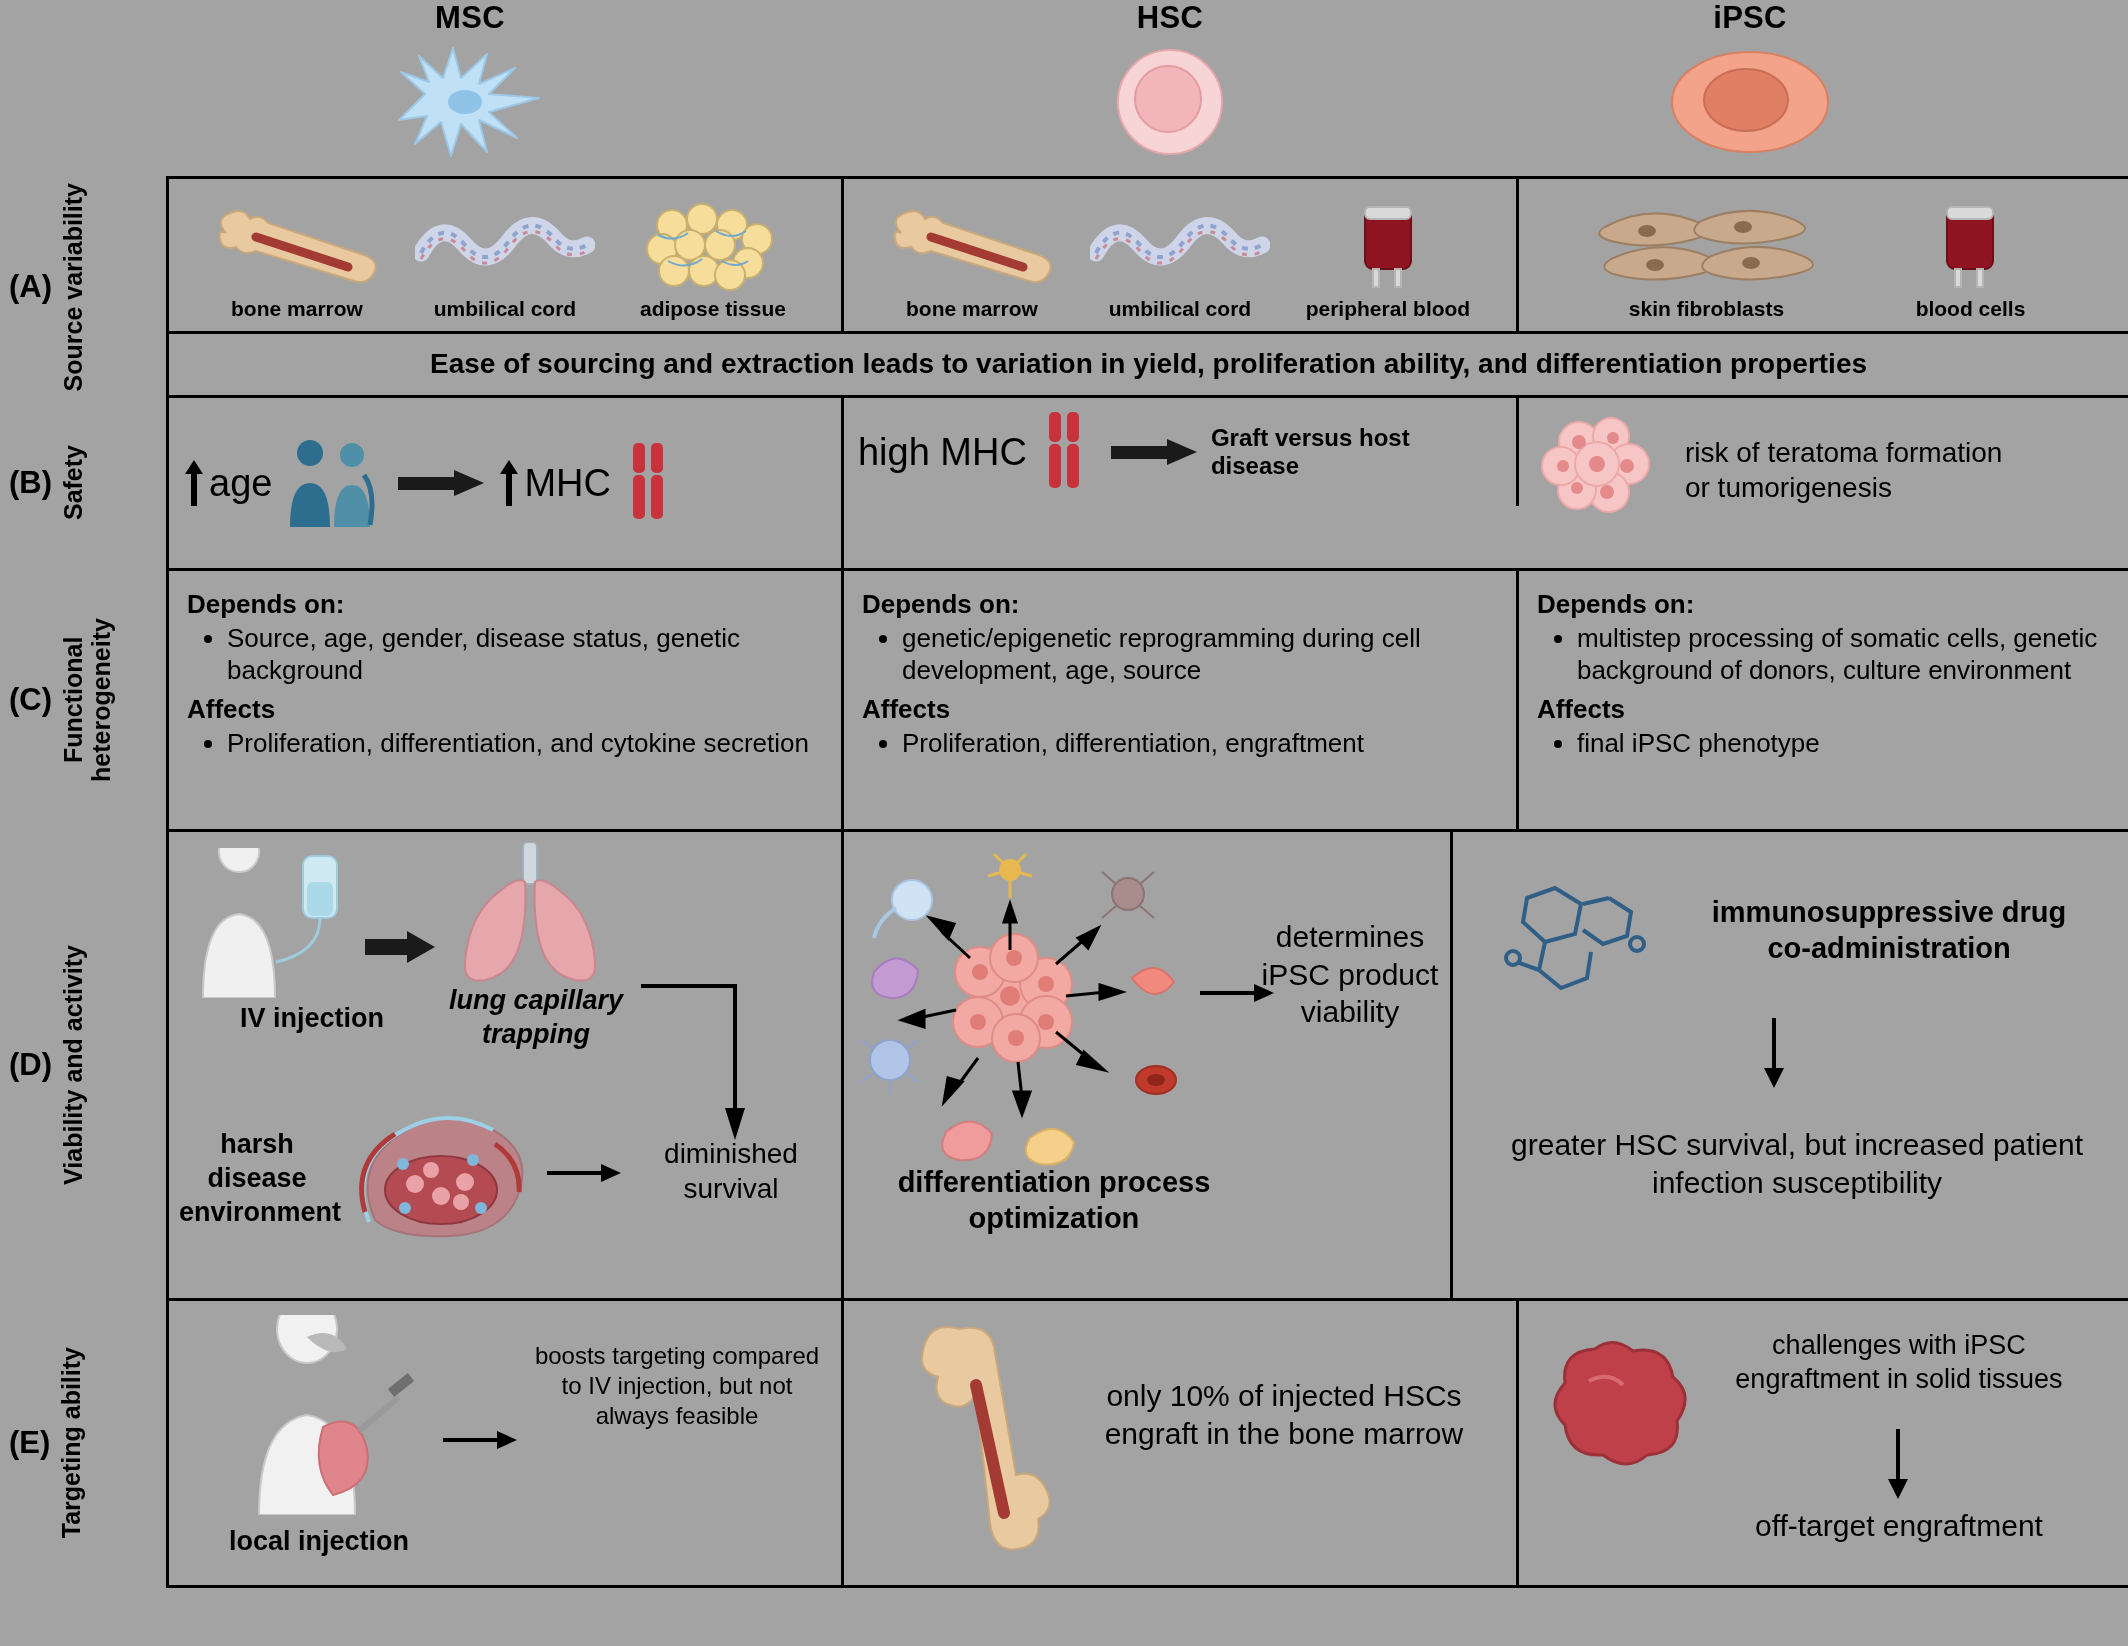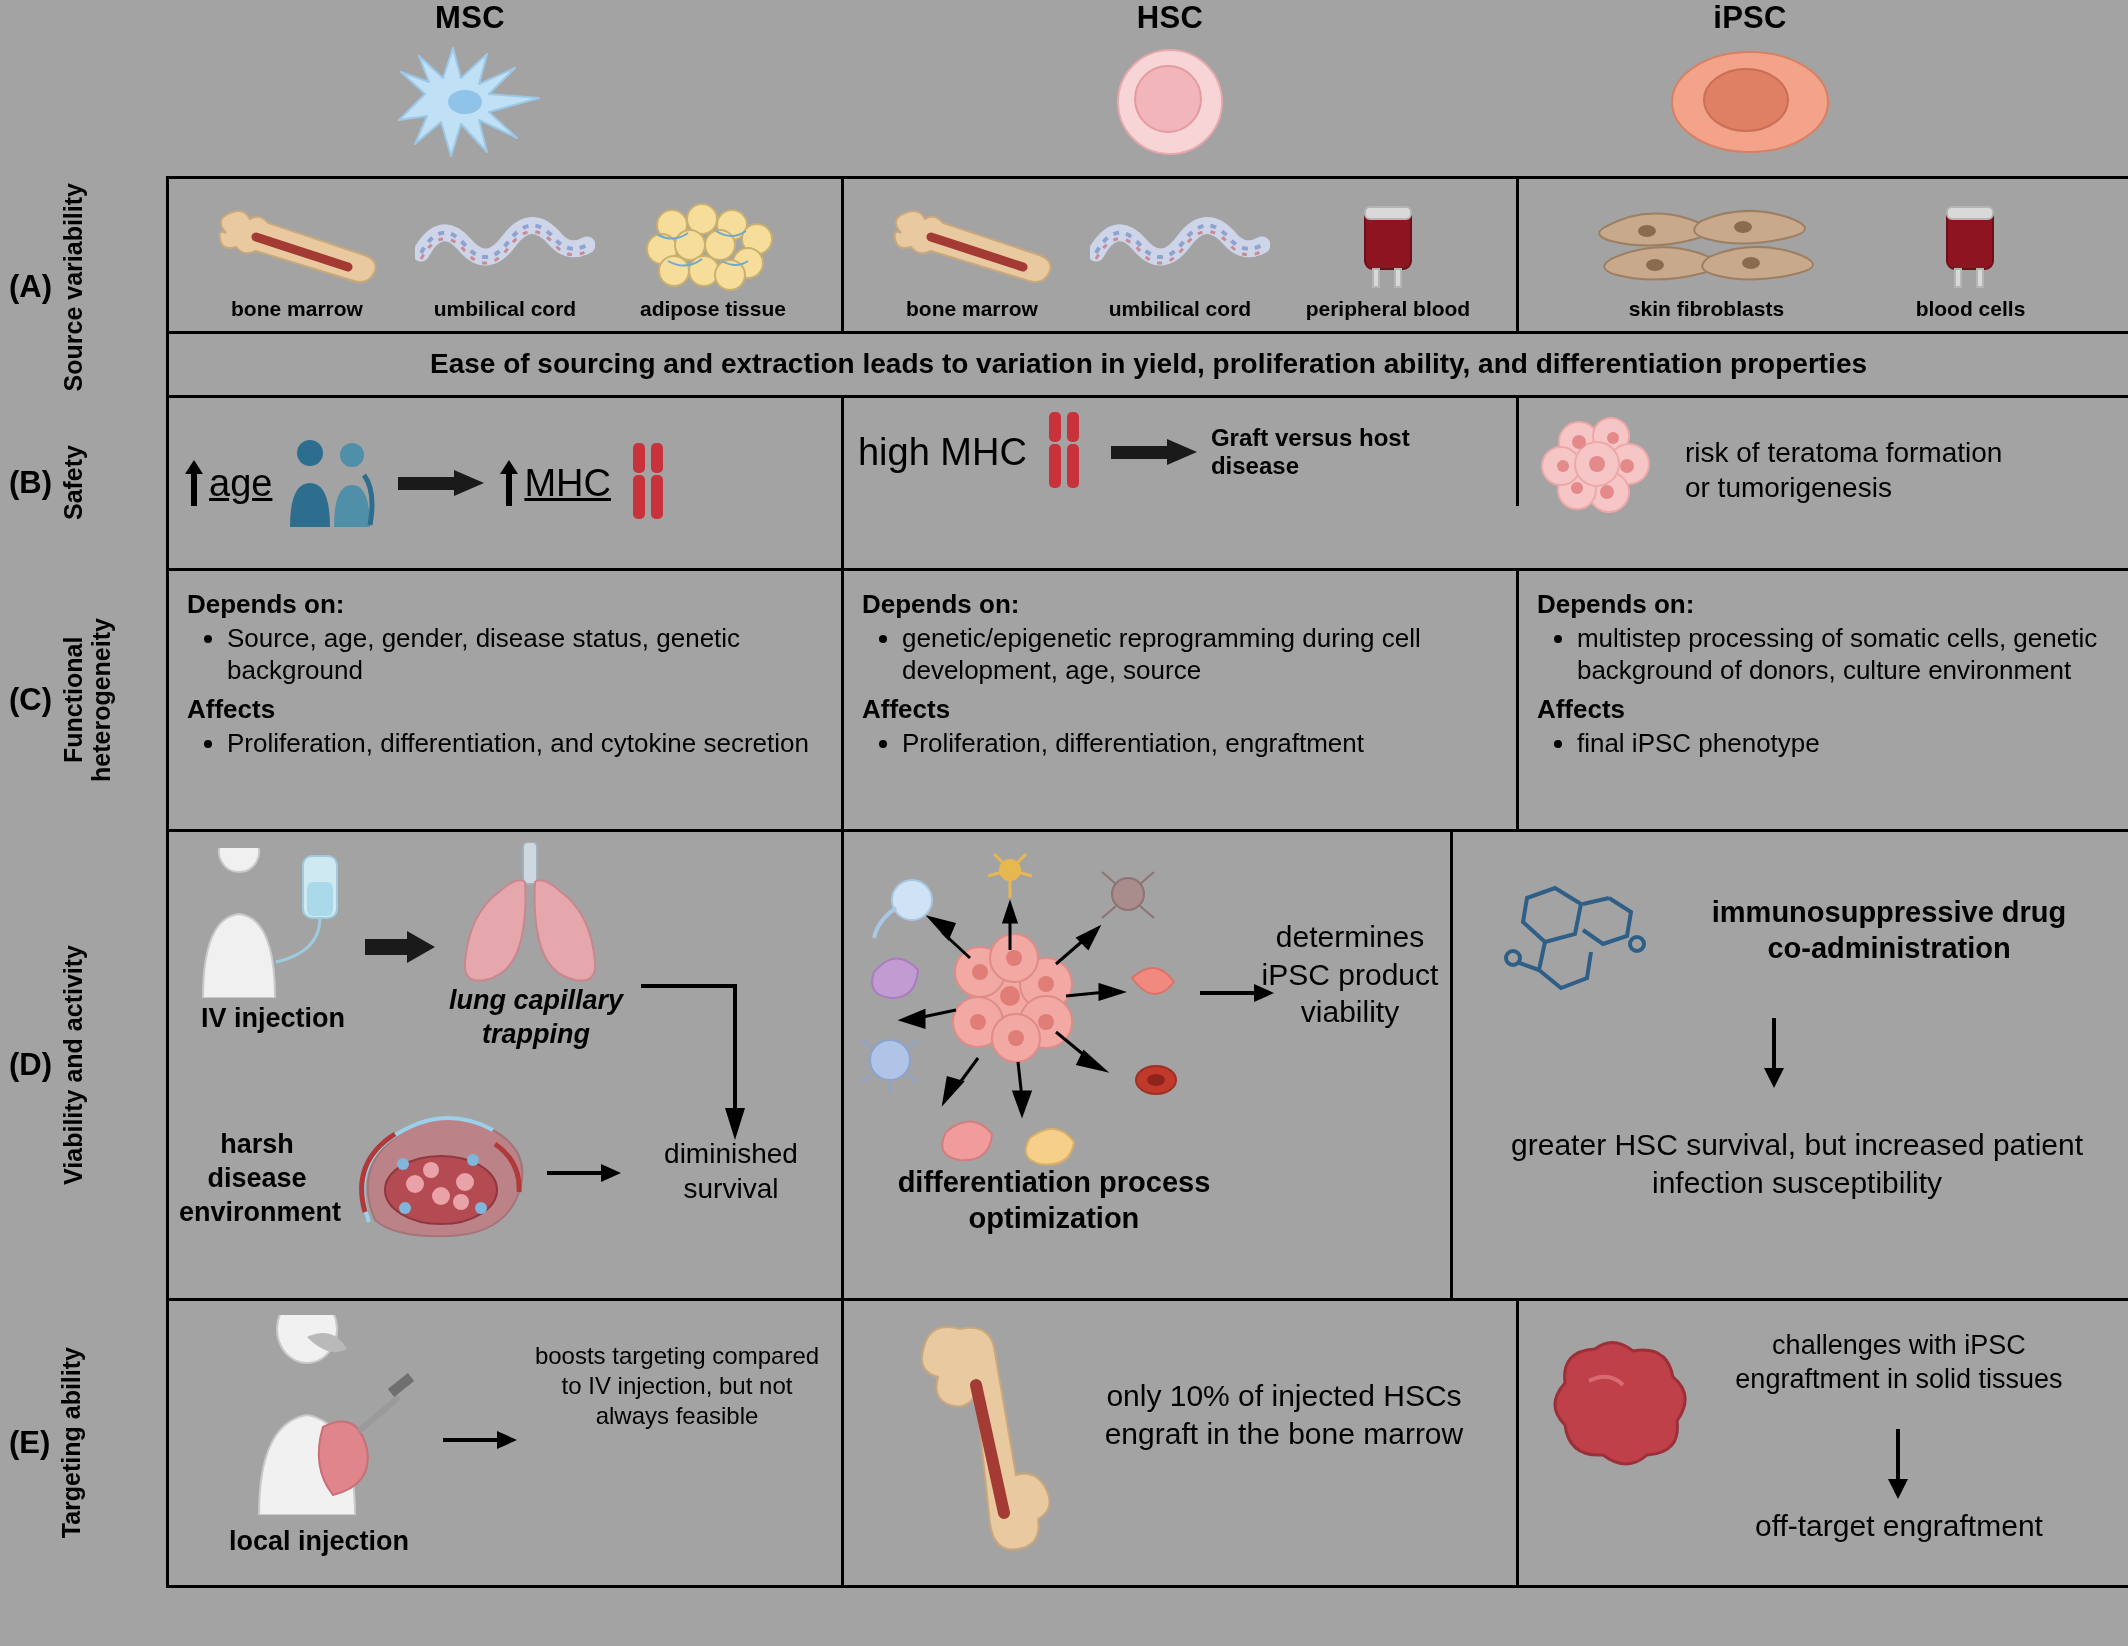--- a/index.html
+++ b/index.html
@@ -371,21 +371,21 @@
 
       <div class="rowA-caption">Ease of sourcing and extraction leads to variation in yield, proliferation ability, and differentiation properties</div>
     </div>
 
     <div class="row">
       <div class="rowlabel" style="top:0;height:100%;left:-166px;">
         <span class="letter">(B)</span>
         <span class="vtext">Safety</span>
       </div>
 
-      <div class="cell c1 safety-cell" style="height:170px;text-decoration:underline;">
+      <div class="cell c1 safety-cell" style="height:170px;">
         <span class="uparrow"></span>
         <span class="bigtext">age</span>
         <span style="margin-left:8px;">
           <svg width="104" height="92" viewBox="0 0 104 92">
             <circle cx="30" cy="18" r="13" fill="#2d6e8f"></circle>
             <path d="M10 92 q0 -44 20 -44 q20 0 20 44Z" fill="#2d6e8f"></path>
             <circle cx="72" cy="20" r="12" fill="#4f8fa8"></circle>
             <path d="M54 92 q0 -42 18 -42 q18 0 18 42Z" fill="#4f8fa8"></path>
             <path d="M84 40 q12 16 6 50" stroke="#2d6e8f" stroke-width="5" fill="none"></path>
           </svg>
@@ -512,21 +512,21 @@
             <path d="M42 1 L70 17 L42 33 Z" fill="#1a1a1a"></path>
           </svg>
         </div>
         <div class="abs" style="left:276px;top:10px;">
           <svg width="170" height="140" viewBox="0 0 170 140">
             <rect x="78" y="0" width="14" height="42" rx="5" fill="#cfd8de" stroke="#9fb0ba" stroke-width="2"></rect>
             <path d="M80 40 q-8 -6 -26 10 q-30 22 -34 70 q-2 22 20 18 q28 -6 36 -40 q6 -26 4 -58Z" fill="#e6a7ac" stroke="#c9868c" stroke-width="2"></path>
             <path d="M90 40 q8 -6 26 10 q30 22 34 70 q2 22 -20 18 q-28 -6 -36 -40 q-6 -26 -4 -58Z" fill="#e6a7ac" stroke="#c9868c" stroke-width="2"></path>
           </svg>
         </div>
-        <div class="abs d-bold" style="left:32px;top:170px;width:190px;text-align:left;" style2="">IV injection</div>
+        <div class="abs d-bold" style="left:25px;top:170px;width:190px;text-align:right;" style2="">IV injection</div>
         <div class="abs" style="left:252px;top:152px;width:230px;text-align:center;font-style:italic;" class2="">
           <span class="d-bold">lung capillary trapping</span>
         </div>
 
         <div class="abs" style="left:470px;top:148px;">
           <svg width="120" height="170" viewBox="0 0 120 170">
             <path d="M2 6 H96 V132" stroke="#000" stroke-width="4" fill="none"></path>
             <path d="M86 128 L96 160 L106 128 Z" fill="#000"></path>
           </svg>
         </div>

